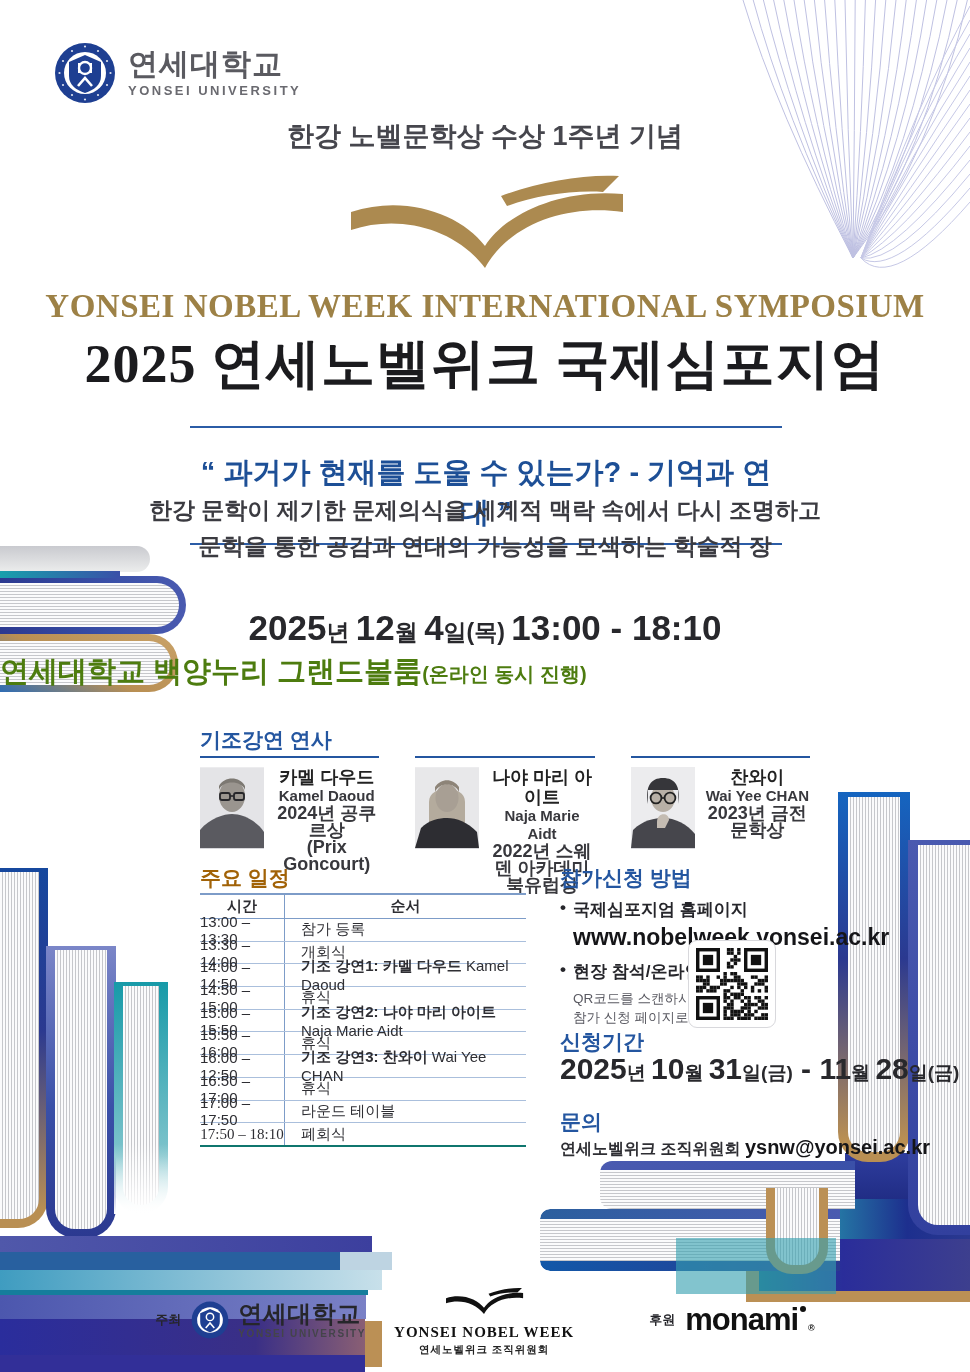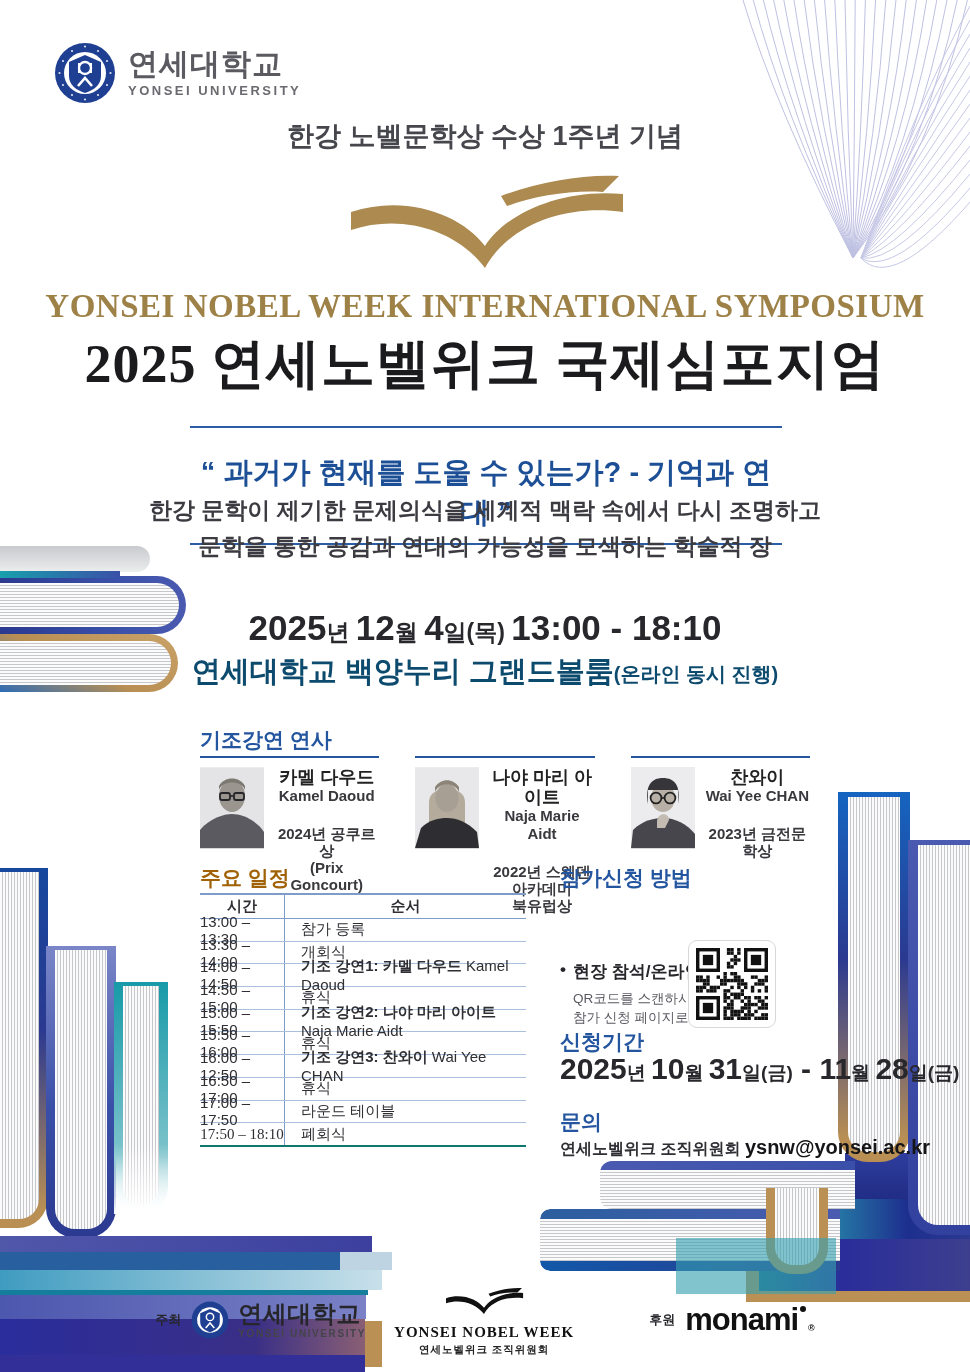--- a/index.html
+++ b/index.html
@@ -21,35 +21,35 @@
             font-size:54px;font-weight:800;color:#1b1b1e;letter-spacing:1px;z-index:5;}
   .quote-box{left:190px;top:426px;width:592px;text-align:center;z-index:5;}
   .quote-box .rule{height:0;border-top:2px solid #2b5ca6;}
   .quote-box .q{font-size:29px;font-weight:800;color:#1d4f96;padding:25px 0 10px;}
   .desc{left:0;right:0;top:492px;text-align:center;font-size:23px;font-weight:600;color:#3b3b41;
         line-height:36px;z-index:5;}
 
   .event-date{left:0;right:0;top:608px;text-align:center;color:#28282c;z-index:5;}
   .seg-b{font-size:35px;font-weight:800;}
   .seg-s{font-size:23px;font-weight:700;}
-  .venue{left:0;right:0;top:652px;text-align:center;color:#0c4a6e;z-index:5;}
+  .venue{left:0;right:0;top:652px;color:#4d7c0f;z-index:5;}
   .venue .main{font-size:29px;font-weight:800;}
   .venue .sub{font-size:20px;font-weight:700;}
 
   
   .spk-head{left:200px;top:726px;font-size:21px;font-weight:800;color:#2456a0;z-index:5;}
   .spk-row{left:200px;top:756px;width:610px;display:flex;gap:36px;z-index:5;}
   .spk-card{width:180px;text-align:center;}
   .spk-card .line{border-top:2px solid #2456a0;margin-bottom:9px;}
   .spk-body{display:flex;}
   .spk-photo{width:64px;height:82px;flex:0 0 64px;background:linear-gradient(180deg,#ececee,#d7d7db);}
   .spk-info{margin-left:10px;}
   .spk-kr{font-size:18px;font-weight:800;color:#222;line-height:20px;}
   .spk-en{font-size:15px;font-weight:600;color:#38383d;line-height:18px;}
-  .spk-award{font-size:15px;font-weight:600;color:#38383d;margin-top:20px;line-height:17px;}
+  .spk-award{font-size:18px;font-weight:600;color:#38383d;margin-top:0;line-height:17px;}
 
   
   .sch-head{left:200px;top:864px;font-size:21px;font-weight:800;color:#a16207;z-index:5;}
   .sch-table{left:200px;top:893px;width:326px;border-top:2px solid #7d9cc8;border-bottom:2px solid #0f766e;z-index:5;}
   .sch-row{display:flex;align-items:center;height:21.7px;border-bottom:1.4px solid #aabfdc;}
   .sch-row:last-child{border-bottom:none;font-family:Liberation Serif, serif;}
   .sch-row.hdr{height:23px;border-bottom:1.6px solid #7d9cc8;font-weight:700;}
   .sch-time{width:84px;align-self:stretch;display:flex;align-items:center;justify-content:center;
             border-right:1.6px solid #7d9cc8;font-size:15px;color:#2e2e33;}
   .sch-item{flex:1;padding-left:16px;font-size:15px;color:#2e2e33;}
@@ -404,20 +404,24 @@
           <div class="sch-item">라운드 테이블</div>
         </div>
         <div class="sch-row">
           <div class="sch-time">17:50 – 18:10</div>
           <div class="sch-item">폐회식</div>
         </div>
       </div>
   </div>
 
   <div class="abs reg-head">참가신청 방법</div>
+  <div class="abs reg-b1">
+    <div class="bullet">국제심포지엄 홈페이지</div>
+    <div class="reg-url">www.nobelweek.yonsei.ac.kr</div>
+  </div>
   <div class="abs reg-b2">
     <div class="bullet">현장 참석/온라인 참석</div>
     <div class="reg-desc">
       <div>QR코드를 스캔하시면 홈페이지</div>
       <div>참가 신청 페이지로 연결됩니다</div>
     </div>
   </div>
   <div class="abs qr-wrap">
     <svg id="qr-svg" width="72" height="72" viewBox="0 0 72 72">
         <g>

